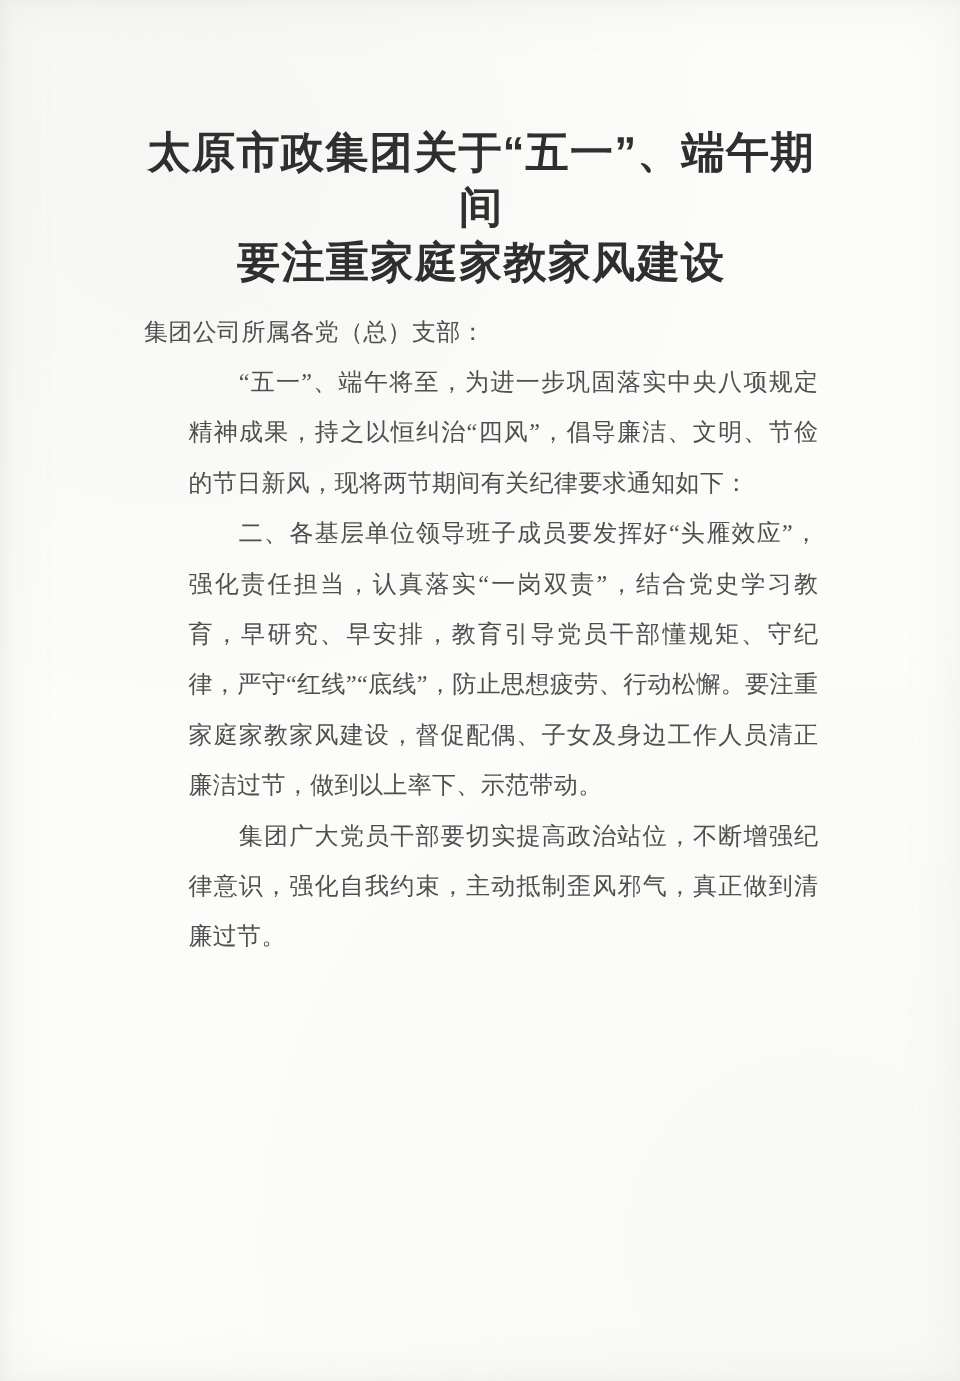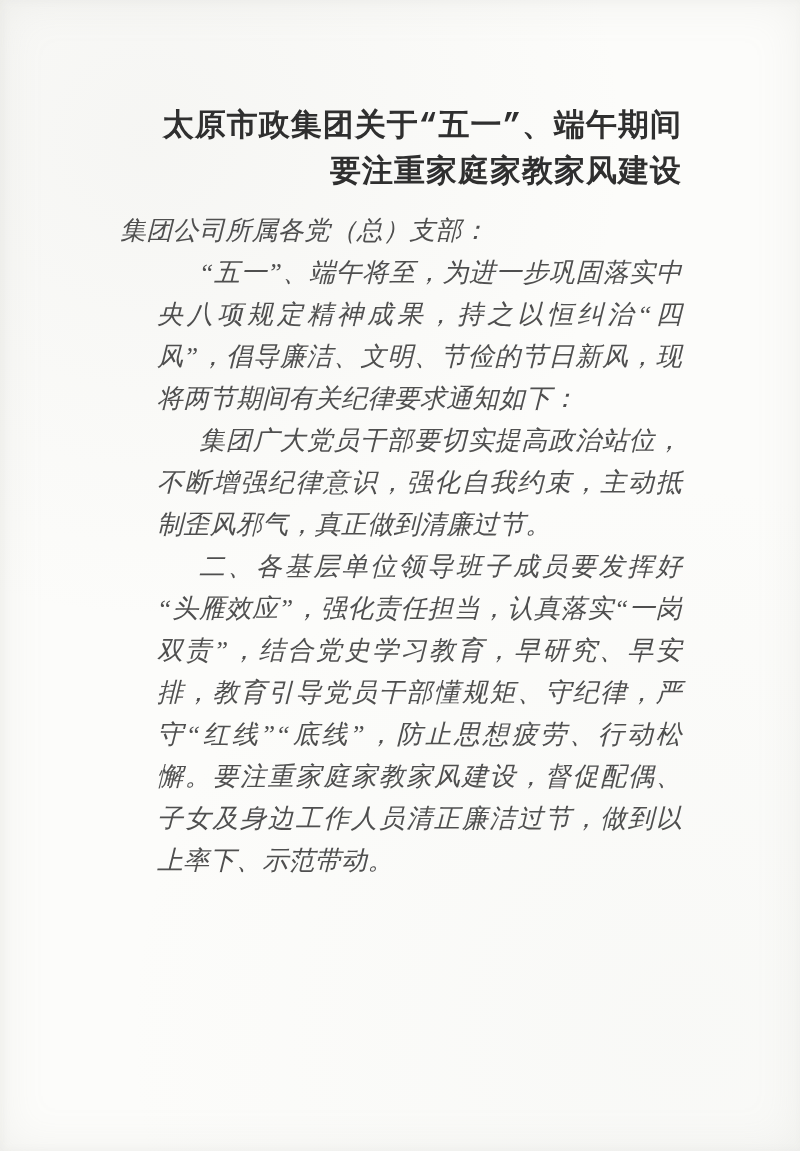--- a/index.html
+++ b/index.html
@@ -22,53 +22,52 @@
     color: #4f4f4f;
   }
   .content {
     position: absolute;
     left: 120px;
     top: 104px;
     width: 562px;
   }
   .doc-title {
     margin: 0 0 14px 0;
-    font-family: Liberation Mono, monospace;
+    font-family: Liberation Sans, sans-serif;
     font-weight: 700;
-    font-size: 31px;
+    font-size: 36px;
     line-height: 46px;
     letter-spacing: 1px;
-    text-align: right;
+    text-align: center;
     color: #2f2f2f;
   }
   .doc-title span { display: block; }
   .body-text p {
     margin: 0;
-    font-size: 26px;
+    font-size: 20px;
     line-height: 42px;
     letter-spacing: 0.3px;
     text-align: justify;
     text-justify: inter-character;
     word-break: break-all;
-    font-style: italic;
   }
   .body-text p.indent { text-indent: 42px; margin-left: 37px; }
 </style>
 </head>
 <body>
 
 <div class="page">
   <div class="content">
 
     <h1 class="doc-title">
       <span>太原市政集团关于“五一”、端午期间</span>
       <span>要注重家庭家教家风建设</span>
     </h1>
 
     <div class="body-text">
       <p>集团公司所属各党（总）支部：</p>
       <p class="indent">“五一”、端午将至，为进一步巩固落实中央八项规定精神成果，持之以恒纠治“四风”，倡导廉洁、文明、节俭的节日新风，现将两节期间有关纪律要求通知如下：</p>
+      <p class="indent">二、各基层单位领导班子成员要发挥好“头雁效应”，强化责任担当，认真落实“一岗双责”，结合党史学习教育，早研究、早安排，教育引导党员干部懂规矩、守纪律，严守“红线”“底线”，防止思想疲劳、行动松懈。要注重家庭家教家风建设，督促配偶、子女及身边工作人员清正廉洁过节，做到以上率下、示范带动。</p>
       <p class="indent">集团广大党员干部要切实提高政治站位，不断增强纪律意识，强化自我约束，主动抵制歪风邪气，真正做到清廉过节。</p>
-      <p class="indent">二、各基层单位领导班子成员要发挥好“头雁效应”，强化责任担当，认真落实“一岗双责”，结合党史学习教育，早研究、早安排，教育引导党员干部懂规矩、守纪律，严守“红线”“底线”，防止思想疲劳、行动松懈。要注重家庭家教家风建设，督促配偶、子女及身边工作人员清正廉洁过节，做到以上率下、示范带动。</p>
     </div>
 
   </div>
 </div>
 
 </body></html>

